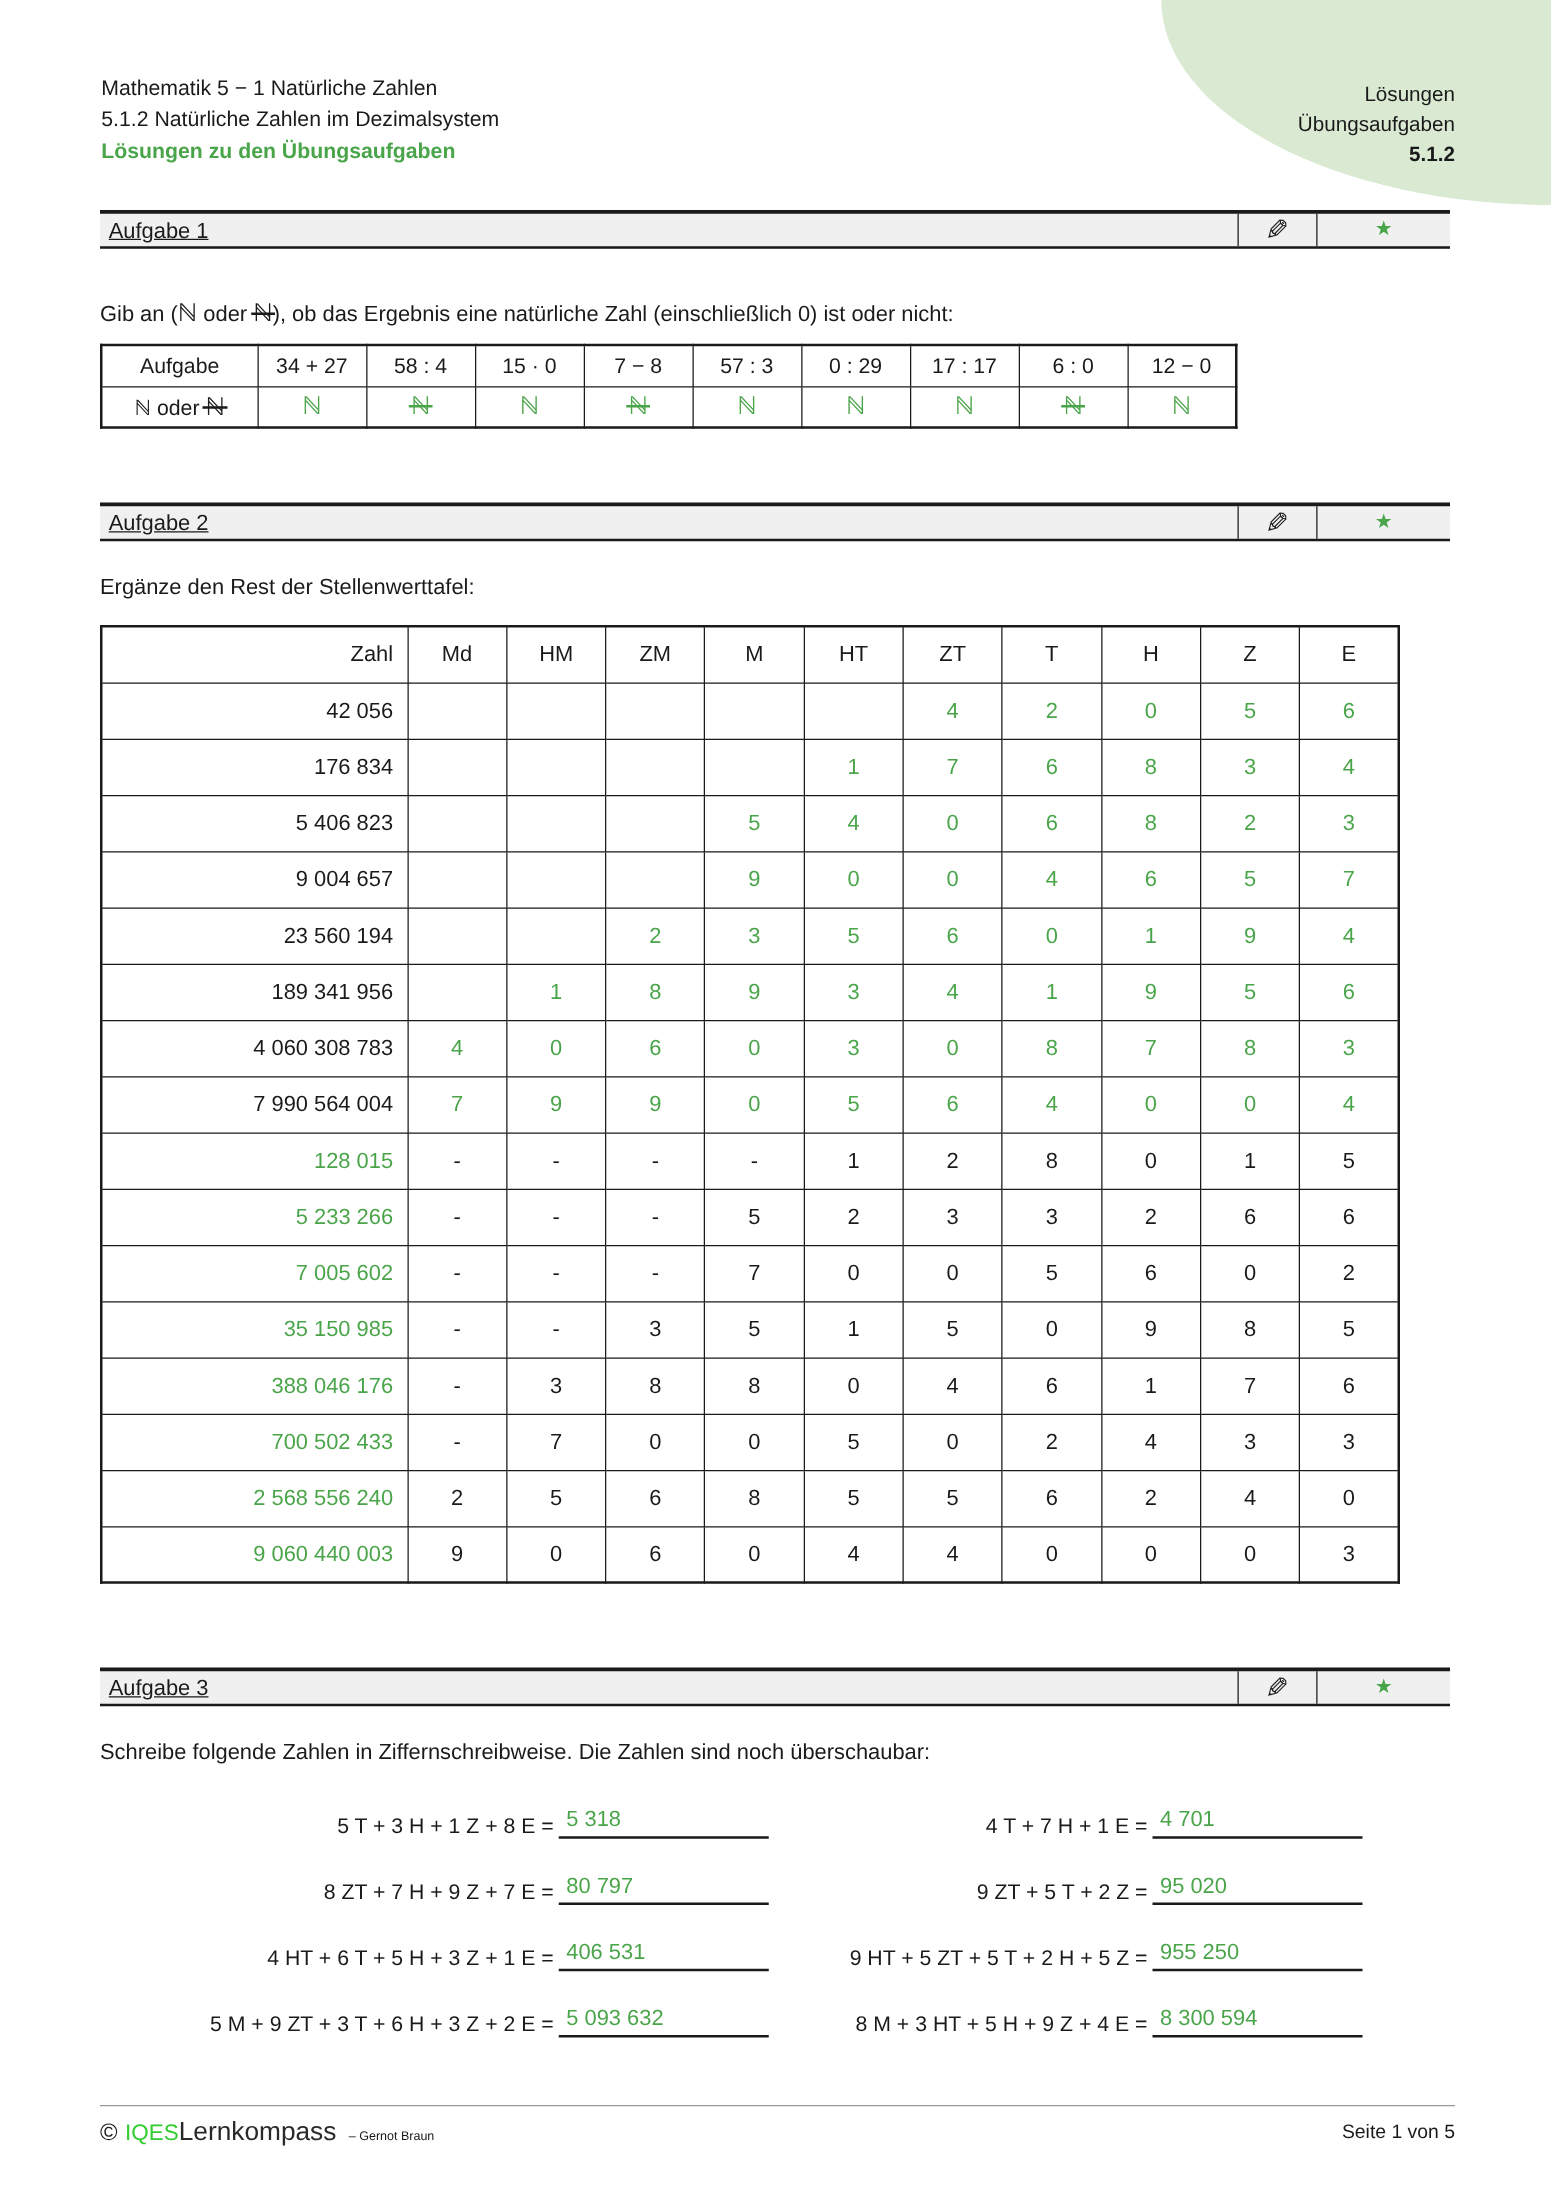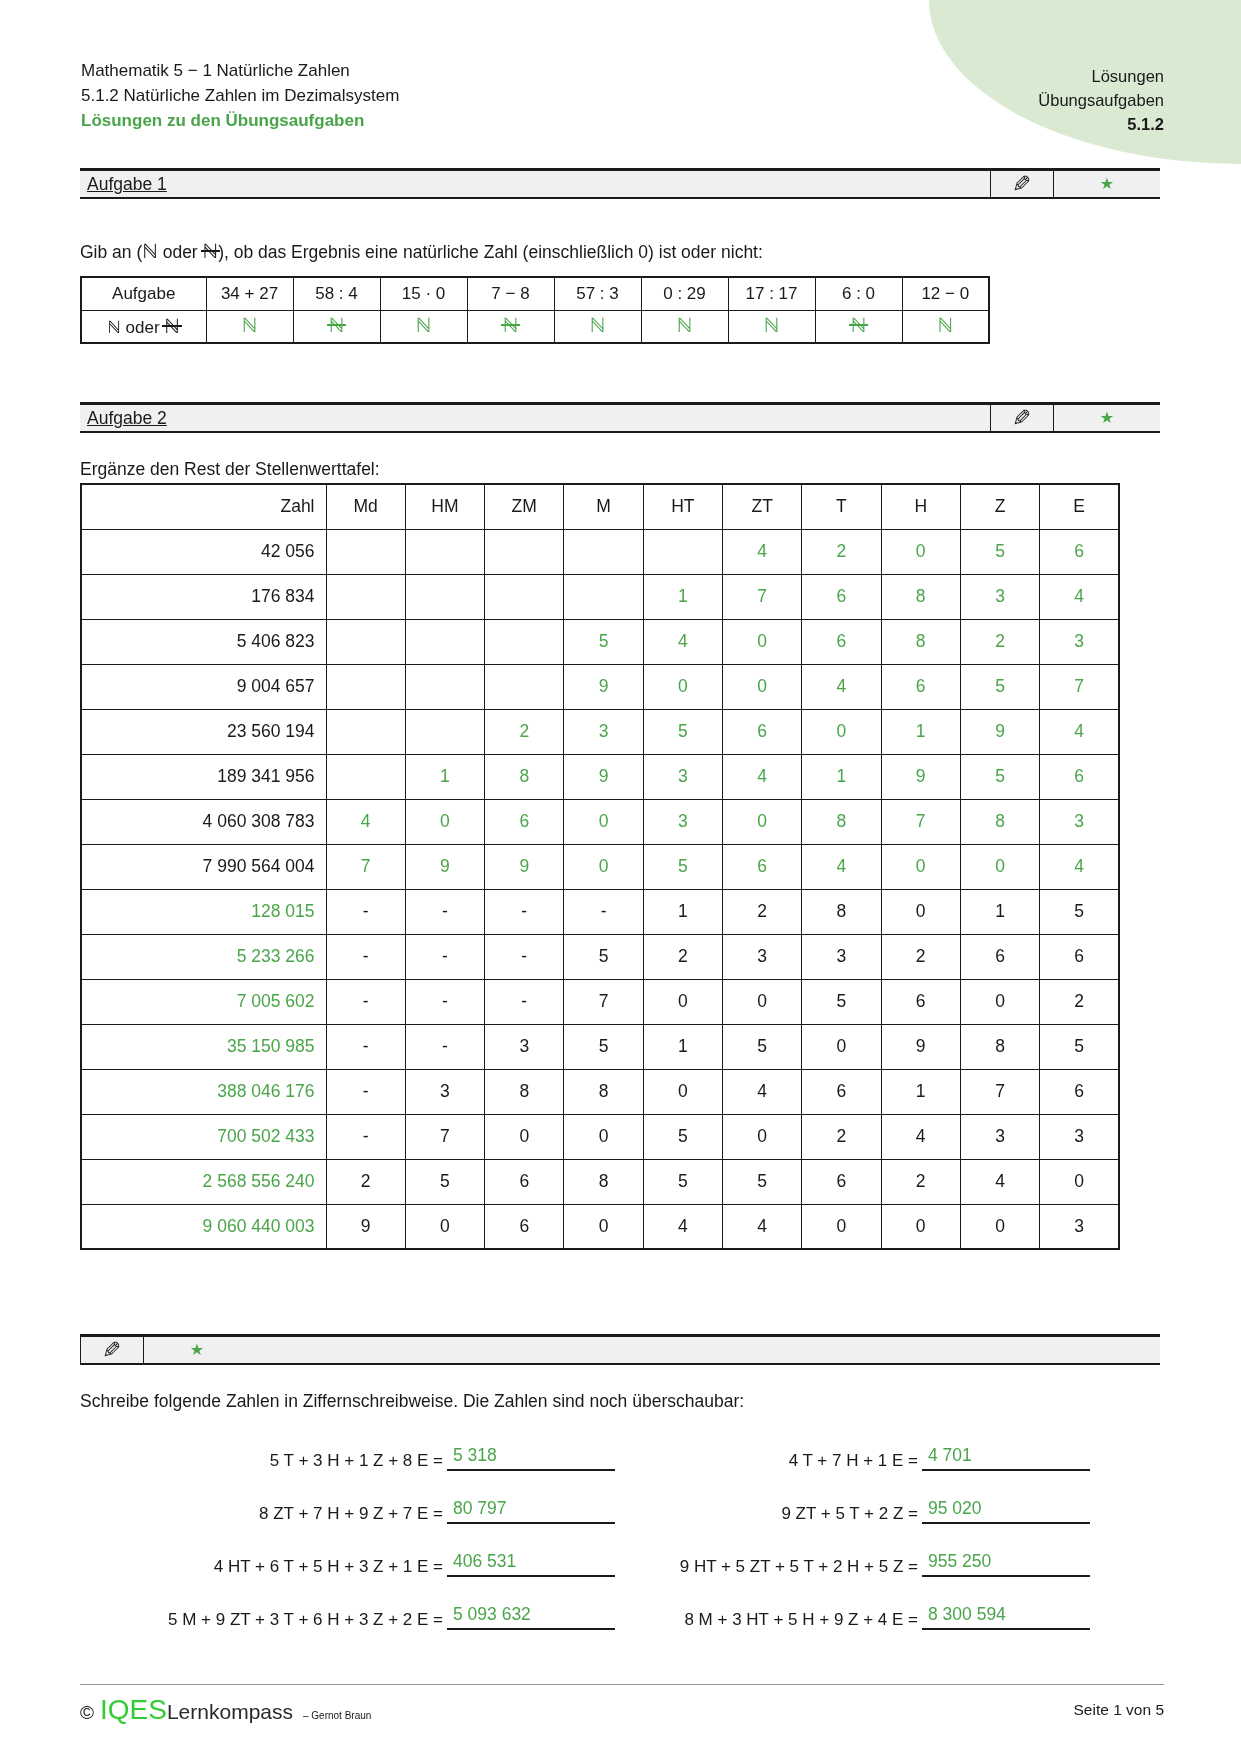--- a/index.html
+++ b/index.html
@@ -42,38 +42,38 @@
   #task3 .intro{margin-top:26px;}
 
   table{border-collapse:collapse;table-layout:fixed;}
   .t1{margin-top:13px;width:910px;border:2.5px solid var(--ink);}
   .t1 td{border:1.5px solid var(--ink);height:33px;text-align:center;font-size:17px;white-space:nowrap;}
   .t1 td.lbl{width:125px;}
   .nsym{display:inline-block;position:relative;font-size:20px;line-height:1;}
   .green{color:var(--green);}
   .struck::after{content:"";position:absolute;left:-2px;right:-2px;top:50%;margin-top:-1px;border-top:2px solid currentColor;}
 
-  .t2{margin-top:3px;width:1040px;border:2.5px solid var(--ink);}
+  .t2{margin-top:20px;width:1040px;border:2.5px solid var(--ink);}
   .t2 th,.t2 td{border:1.5px solid var(--ink);height:45px;font-size:17.5px;font-weight:normal;white-space:nowrap;}
   .t2 th.zahl-h,.t2 td.zahl{text-align:right;padding-right:11px;}
   .t2 th.digit-h,.t2 td.digit{text-align:center;}
 
   .equations{margin-top:26px;}
   .eq-row{display:flex;margin-bottom:20px;height:33px;align-items:flex-end;}
   .eq{display:flex;align-items:flex-end;}
   .eq-left{width:535px;}
   .eq-right{width:475px;}
   .expr{flex:1;text-align:right;font-size:17px;white-space:nowrap;padding-right:4px;}
   .ans{width:168px;border-bottom:2px solid var(--ink);font-size:17.5px;color:var(--green);padding:0 0 3px 6px;white-space:nowrap;}
 
   .footer{position:absolute;left:80px;right:77px;top:1684px;border-top:1px solid #999;
     padding-top:9px;display:flex;justify-content:space-between;align-items:center;}
   .footer-left{display:flex;align-items:baseline;}
   .copyright{font-size:19px;margin-right:6px;}
-  .logo-iqes{color:var(--logo-green);font-size:28px;}
+  .logo-iqes{color:var(--logo-green);font-size:18px;}
   .logo-rest{color:#2a2a2a;font-size:21px;}
   .author{font-size:10px;margin-left:10px;}
   .page-num{font-size:15.5px;}
 </style>
 </head>
 <body>
 
 <div class="page">
 
   <div class="corner-blob"></div>
@@ -370,20 +370,21 @@
             <td class="digit">0</td>
             <td class="digit">0</td>
             <td class="digit">3</td>
           </tr>
         </tbody>
     </table>
   </section>
 
   <section class="task" id="task3">
     <div class="task-bar">
+      <div class="task-title-cell">Aufgabe 3</div>
       <div class="bar-cell pencil-cell">
         <span class="pencil">✎</span>
       </div>
       <div class="bar-cell star-cell">
         <span class="star">★</span>
       </div>
     </div>
     <p class="intro">Schreibe folgende Zahlen in Ziffernschreibweise. Die Zahlen sind noch überschaubar:</p>
     <div class="equations">
         <div class="eq-row">

